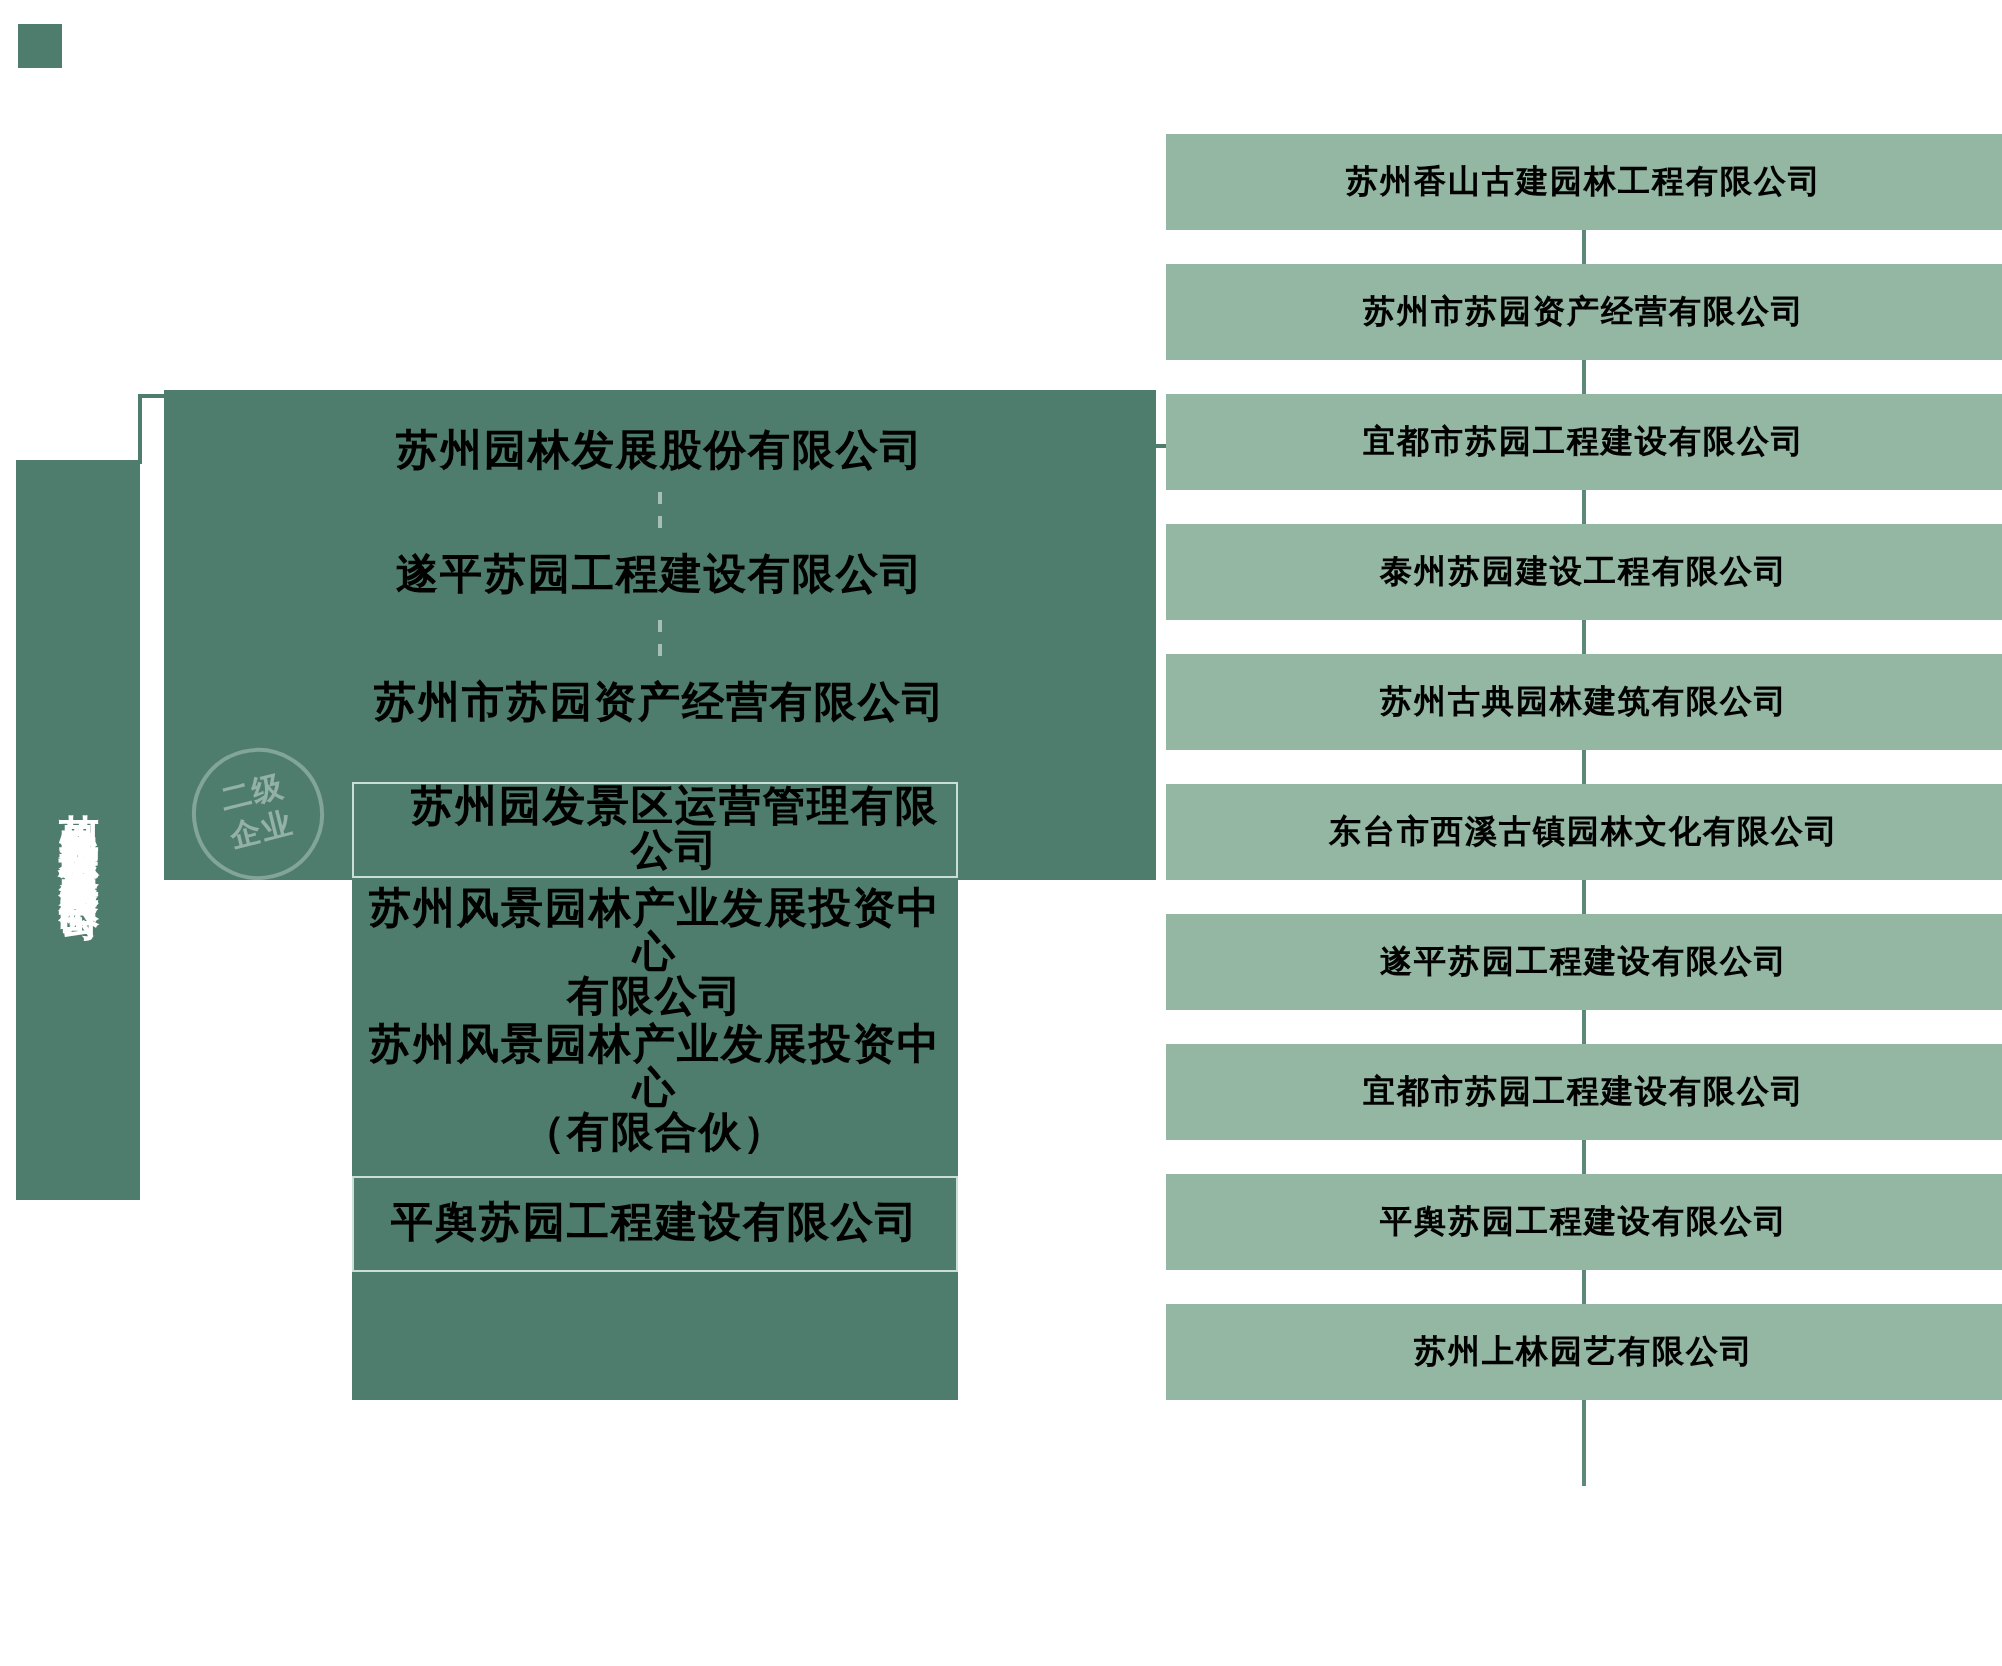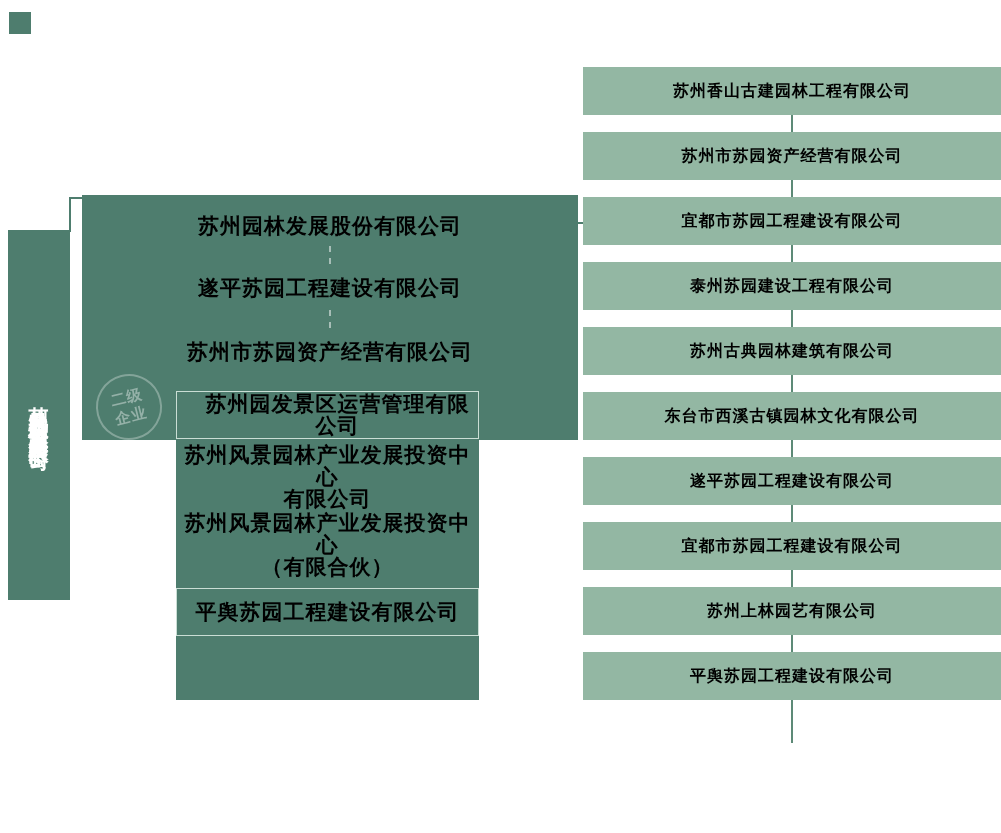--- a/index.html
+++ b/index.html
@@ -72,17 +72,17 @@
 
   <div class="abs right-col">
     <div class="cell right-item">苏州香山古建园林工程有限公司</div>
     <div class="cell right-item">苏州市苏园资产经营有限公司</div>
     <div class="cell right-item">宜都市苏园工程建设有限公司</div>
     <div class="cell right-item">泰州苏园建设工程有限公司</div>
     <div class="cell right-item">苏州古典园林建筑有限公司</div>
     <div class="cell right-item">东台市西溪古镇园林文化有限公司</div>
     <div class="cell right-item">遂平苏园工程建设有限公司</div>
     <div class="cell right-item">宜都市苏园工程建设有限公司</div>
+    <div class="cell right-item">平舆苏园工程建设有限公司</div>
     <div class="cell right-item">苏州上林园艺有限公司</div>
-    <div class="cell right-item">平舆苏园工程建设有限公司</div>
   </div>
 
 </div>
 
 </body></html>

